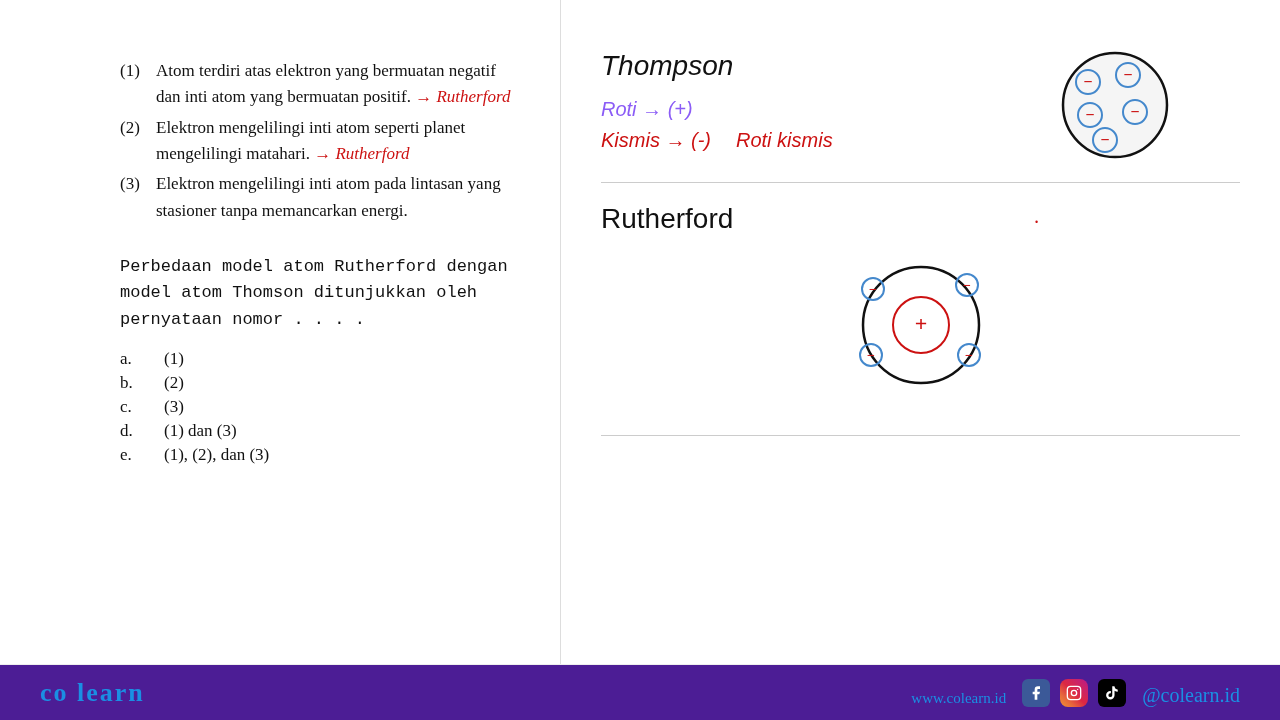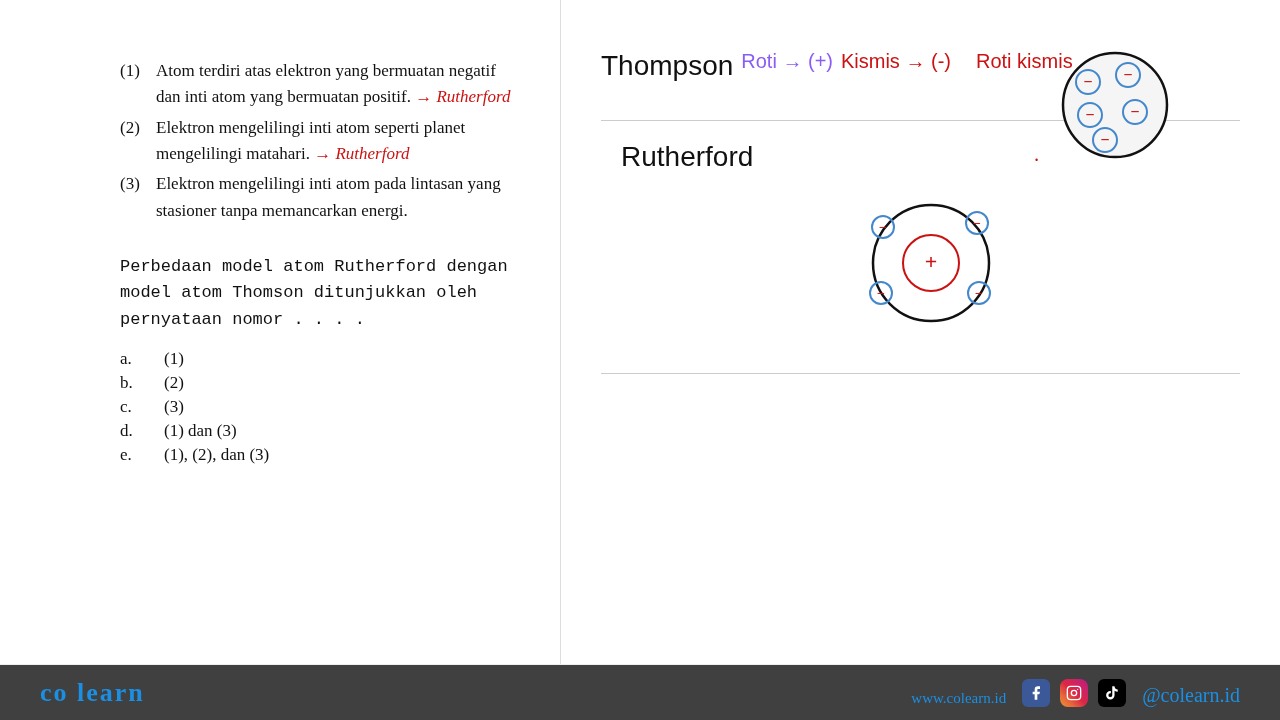--- a/index.html
+++ b/index.html
@@ -108,22 +108,23 @@
 
     .thompson-label {
       font-family: 'Comic Sans MS', cursive, sans-serif;
       font-size: 28px;
       color: #111;
       margin-bottom: 8px;
     }
 
     .thompson-info {
       display: flex;
-      flex-direction: row;
+      flex-direction: column;
       gap: 8px;
+      font-style: italic;
     }
 
     .roti-text {
       color: #8b5cf6;
       font-size: 20px;
       font-family: 'Comic Sans MS', cursive, sans-serif;
     }
 
     .kismis-text {
       color: #cc1111;
@@ -137,38 +138,37 @@
     .thompson-atom-container {
       position: absolute;
       right: 60px;
       top: 10px;
     }
 
     
     .rutherford-section {
       padding: 20px 0 30px 0;
       position: relative;
-      margin-left: 20px;
     }
 
     .rutherford-label {
       font-family: 'Comic Sans MS', cursive, sans-serif;
       font-size: 28px;
       color: #111;
       margin-bottom: 20px;
     }
 
     
     .footer {
       position: absolute;
       bottom: 0;
       left: 0;
       right: 0;
       height: 56px;
-      background: #404040;
+      background: #4c1d95;
       border-top: 1px solid #eee;
       display: flex;
       align-items: center;
       justify-content: space-between;
       padding: 0 40px;
     }
 
     .colearn-logo {
       font-size: 26px;
       font-weight: bold;

